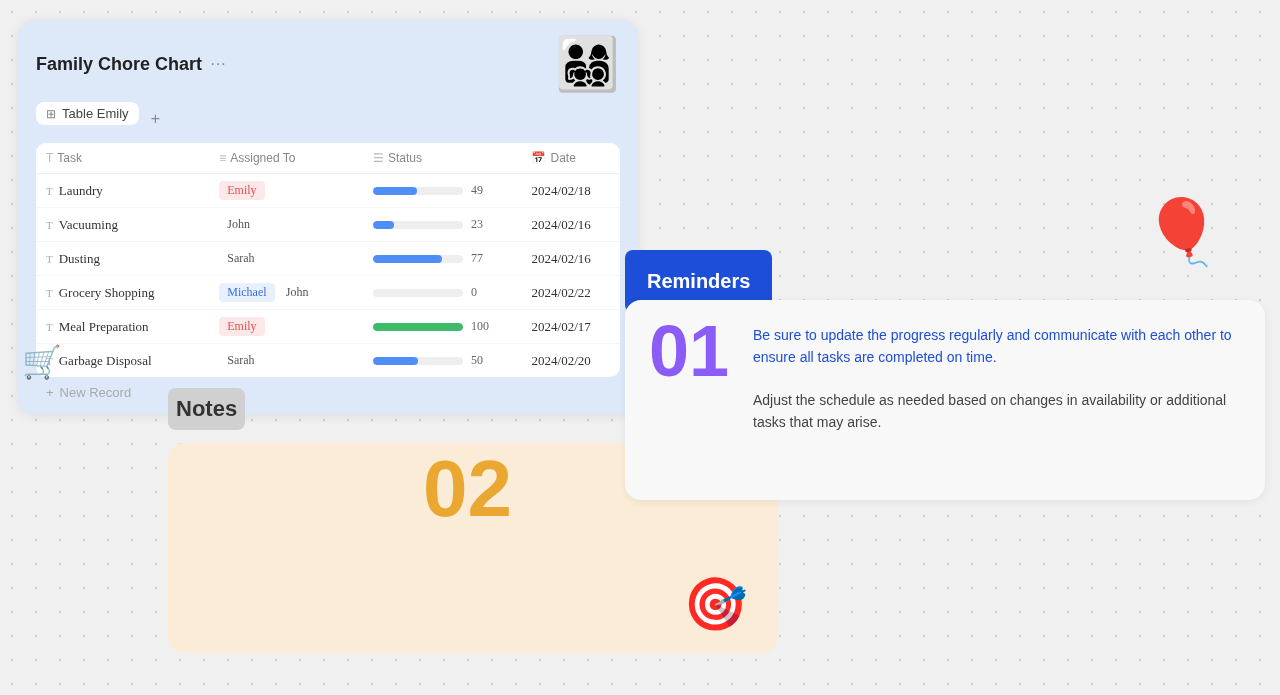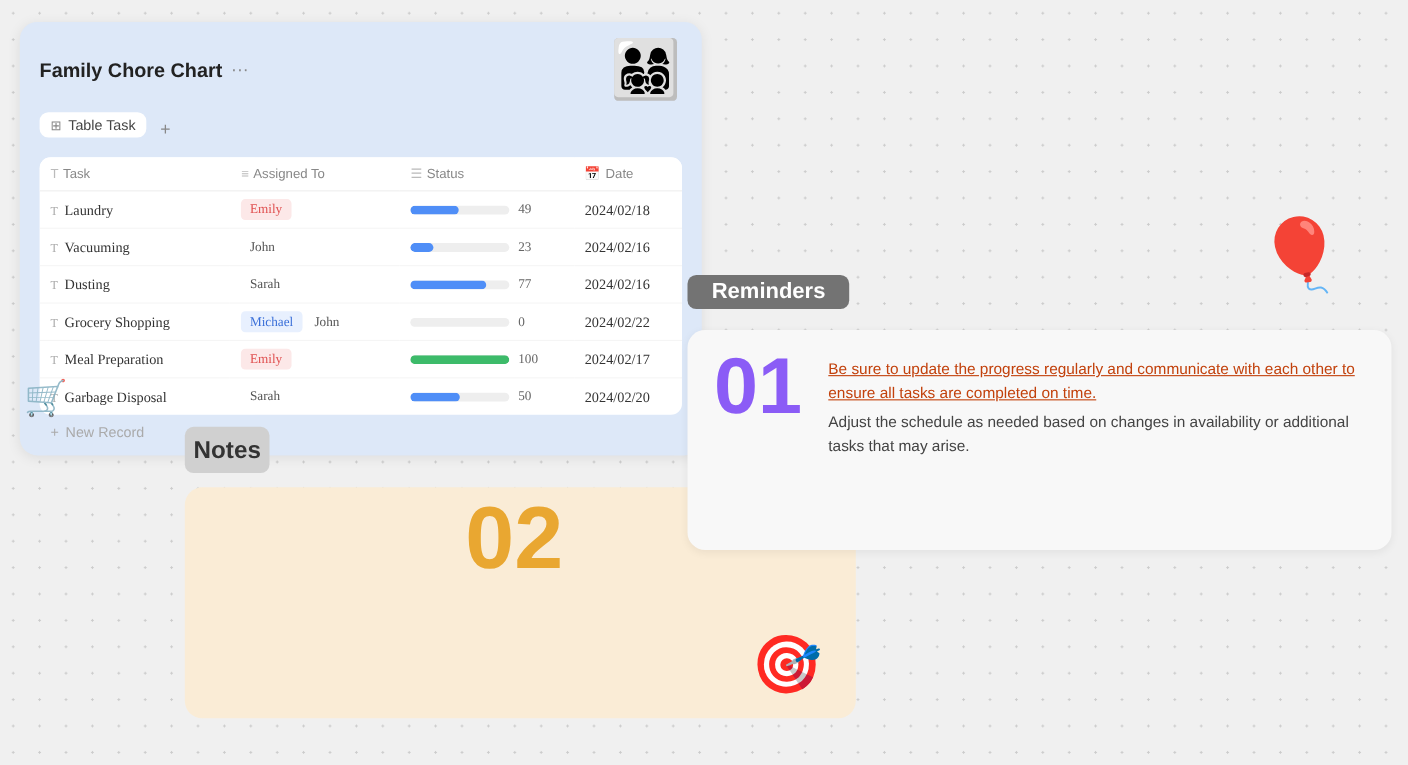--- a/index.html
+++ b/index.html
@@ -236,24 +236,24 @@
       bottom: 18px;
       right: 30px;
       font-size: 52px;
     }
 
     
     .reminders-label {
       position: absolute;
       top: 250px;
       left: 625px;
-      background: #737373;
+      background: #1d4ed8;
       color: white;
       border-radius: 8px;
-      padding: 4px 22px;
+      padding: 20px 22px;
       font-size: 20px;
       font-weight: 600;
     }
 
     .reminder-card {
       position: absolute;
       top: 300px;
       left: 625px;
       width: 640px;
       min-height: 200px;
@@ -271,24 +271,23 @@
       left: 24px;
       top: 10px;
     }
 
     .reminder-text-wrap {
       margin-left: 100px;
     }
 
     .reminder-text {
       font-size: 14px;
-      color: #c2410c;
+      color: #1d4ed8;
       line-height: 1.6;
-      margin-bottom: 3px;
-      text-decoration: underline;
+      margin-bottom: 20px;
     }
 
     .reminder-text-2 {
       font-size: 14px;
       color: #444;
       line-height: 1.6;
     }
 
     
     .balloon-icon {
@@ -309,21 +308,21 @@
     <div class="chore-title">
       <span>Family Chore Chart</span>
       <span class="chore-title-dots">···</span>
     </div>
     <div class="family-emoji">👨‍👩‍👧‍👦</div>
   </div>
 
   <div style="display:flex;align-items:center;margin-bottom:8px;">
     <div class="table-view-tab">
       <span class="tab-icon">⊞</span>
-      <span>Table Task</span>
+      <span>Table Emily</span>
     </div>
     <button class="plus-btn">+</button>
   </div>
 
   <table class="chore-table">
     <thead>
       <tr>
         <th class="col-task">
           <span class="th-icon">T</span><span>Task</span>
         </th>

